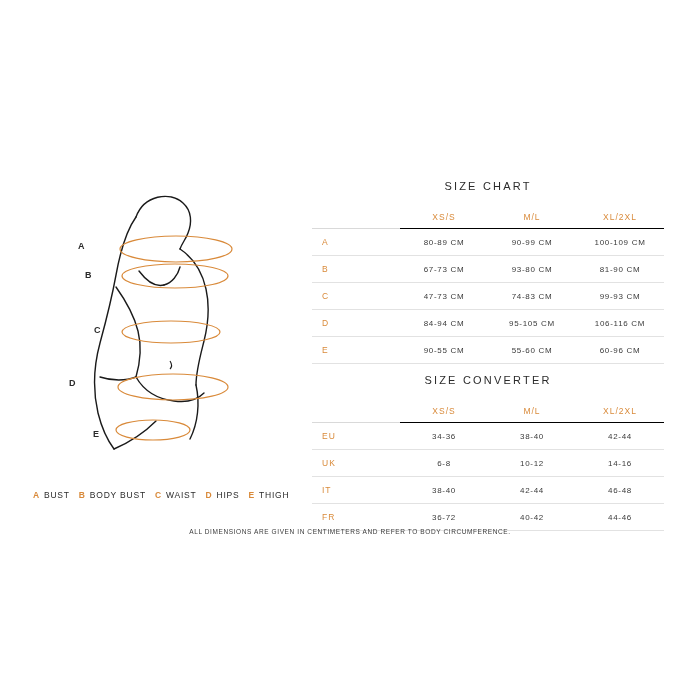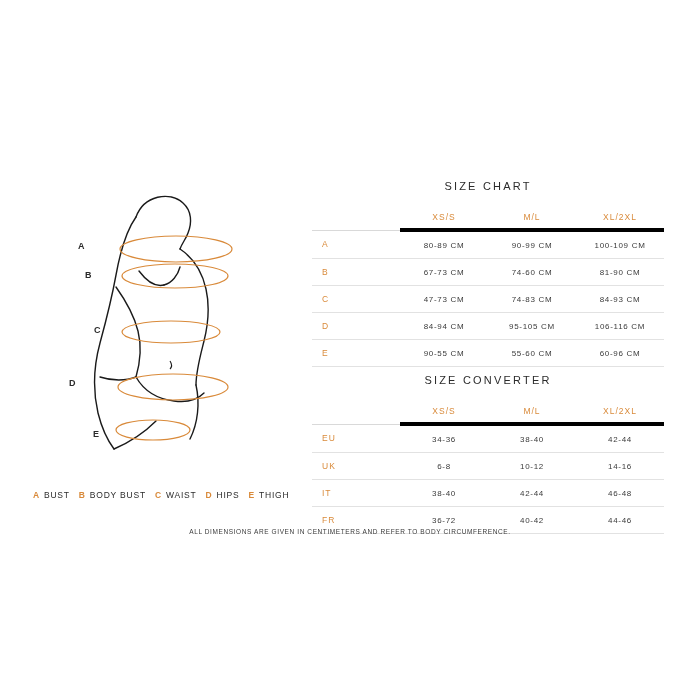--- a/index.html
+++ b/index.html
@@ -95,21 +95,21 @@
     padding: 0;
     height: 26px;
     vertical-align: middle;
     text-align: center;
   }
   thead th {
     color: #d98a3a;
     font-size: 8.5px;
     letter-spacing: 1px;
     height: 22px;
-    border-bottom: 4px solid #000000;
+    border-bottom: 1px solid #000000;
   }
   tbody tr {
     border-bottom: 1px solid #e2e2e2;
   }
   tbody tr:last-child {
     border-bottom: 1px solid #e2e2e2;
   }
   td.row-label {
     color: #d98a3a;
     text-align: left;
@@ -216,28 +216,28 @@
       <tbody>
         <tr>
           <td class="row-label">A</td>
           <td class="val">80-89 CM</td>
           <td class="val">90-99 CM</td>
           <td class="val">100-109 CM</td>
         </tr>
         <tr>
           <td class="row-label">B</td>
           <td class="val">67-73 CM</td>
-          <td class="val">74-60 CM</td>
+          <td class="val">93-80 CM</td>
           <td class="val">81-90 CM</td>
         </tr>
         <tr>
           <td class="row-label">C</td>
           <td class="val">47-73 CM</td>
           <td class="val">74-83 CM</td>
-          <td class="val">84-93 CM</td>
+          <td class="val">99-93 CM</td>
         </tr>
         <tr>
           <td class="row-label">D</td>
           <td class="val">84-94 CM</td>
           <td class="val">95-105 CM</td>
           <td class="val">106-116 CM</td>
         </tr>
         <tr>
           <td class="row-label">E</td>
           <td class="val">90-55 CM</td>

